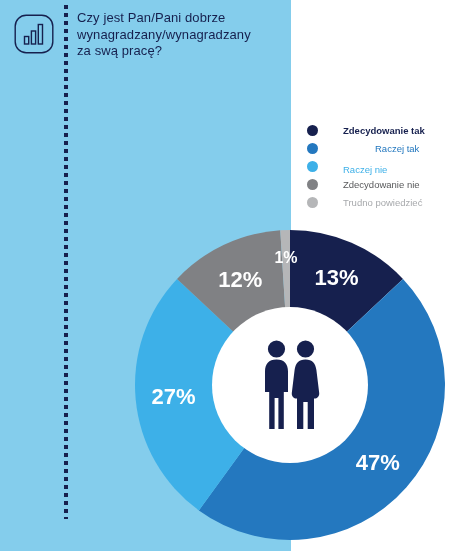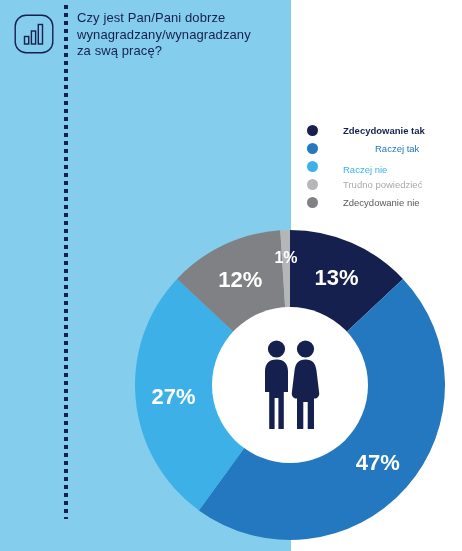--- a/index.html
+++ b/index.html
@@ -131,26 +131,26 @@
   </div>
   <div class="legend-row">
     <span class="legend-dot" style="background: rgb(36, 120, 191);"></span>
     <span class="legend-label" style="color: rgb(36, 120, 191); padding-left: 32px;">Raczej tak</span>
   </div>
   <div class="legend-row">
     <span class="legend-dot" style="background: rgb(61, 176, 232);"></span>
     <span class="legend-label" style="color: rgb(61, 176, 232); margin-top: 6px;">Raczej nie</span>
   </div>
   <div class="legend-row">
+    <span class="legend-dot" style="background: rgb(128, 129, 132);"></span>
+    <span class="legend-label" style="color: rgb(88, 89, 91);">Zdecydowanie nie</span>
+  </div>
+  <div class="legend-row">
     <span class="legend-dot" style="background: rgb(181, 182, 184);"></span>
     <span class="legend-label" style="color: rgb(167, 169, 172);">Trudno powiedzieć</span>
-  </div>
-  <div class="legend-row">
-    <span class="legend-dot" style="background: rgb(128, 129, 132);"></span>
-    <span class="legend-label" style="color: rgb(88, 89, 91);">Zdecydowanie nie</span>
   </div>
 </div>
 
 <div id="donut-wrap">
   <svg id="donut-svg" width="462" height="551" viewBox="0 0 462 551" aria-hidden="true">
     <g id="slices">
         <path d="M 290 385 L 290.00 230.00 A 155 155 0 0 1 402.99 278.90 Z" fill="#16204e"></path>
         <path d="M 290 385 L 402.99 278.90 A 155 155 0 0 1 198.89 510.40 Z" fill="#2478bf"></path>
         <path d="M 290 385 L 198.89 510.40 A 155 155 0 0 1 177.01 278.90 Z" fill="#3db0e8"></path>
         <path d="M 290 385 L 177.01 278.90 A 155 155 0 0 1 280.27 230.31 Z" fill="#808184"></path>

